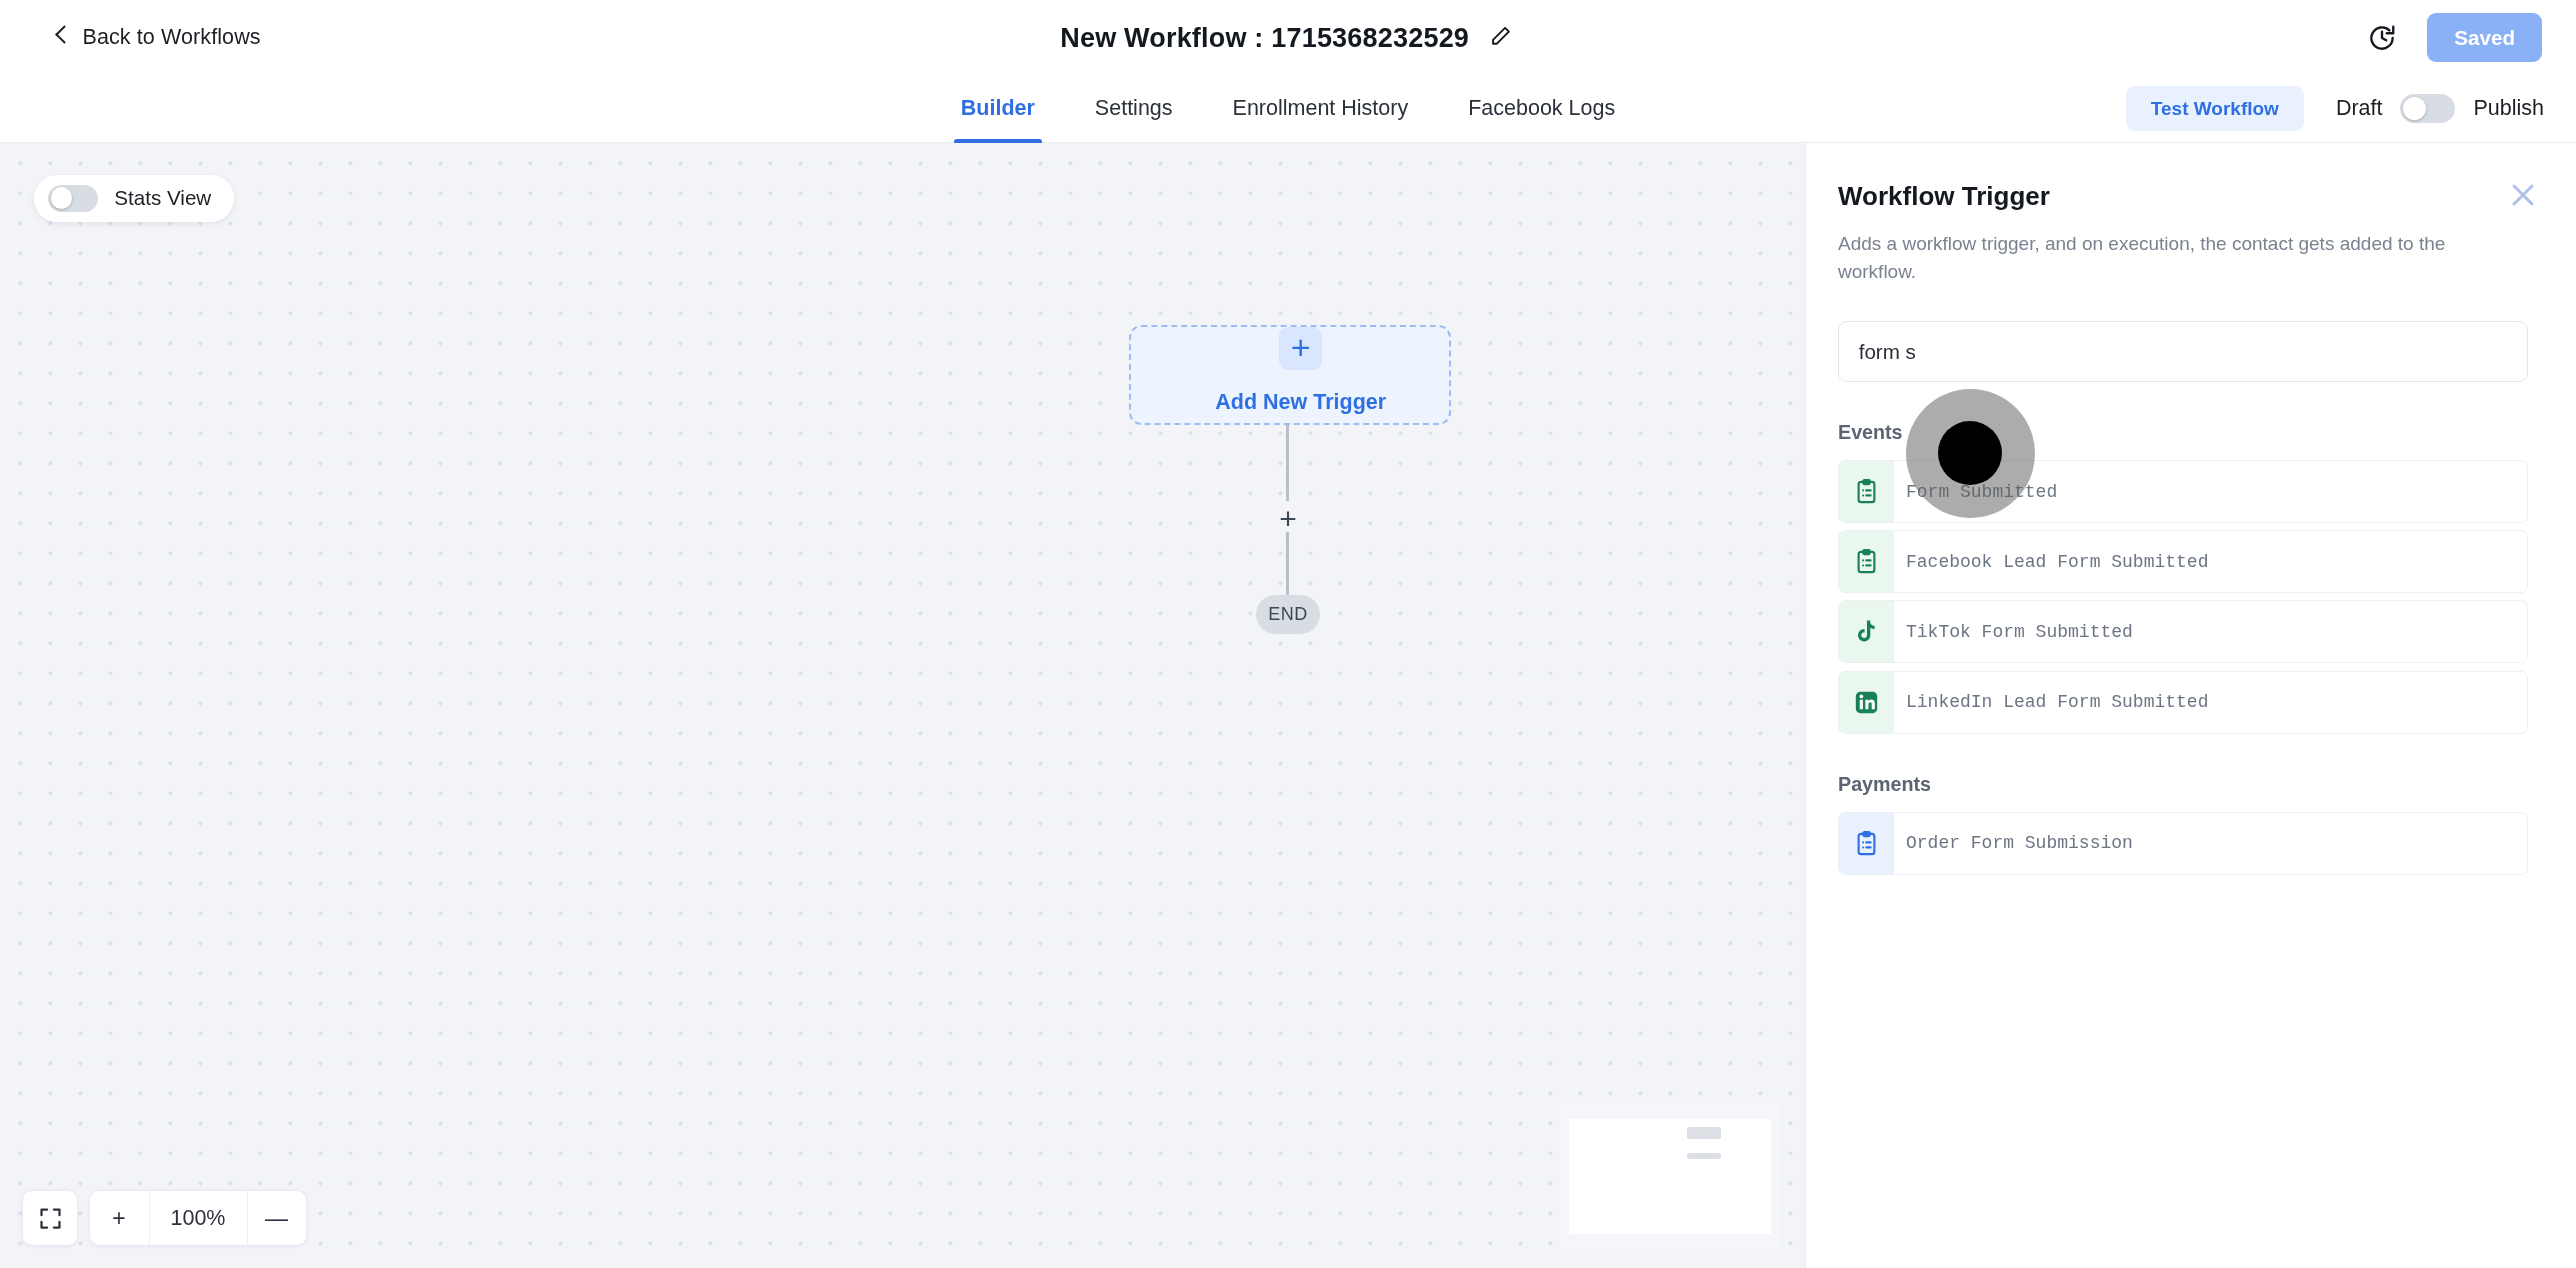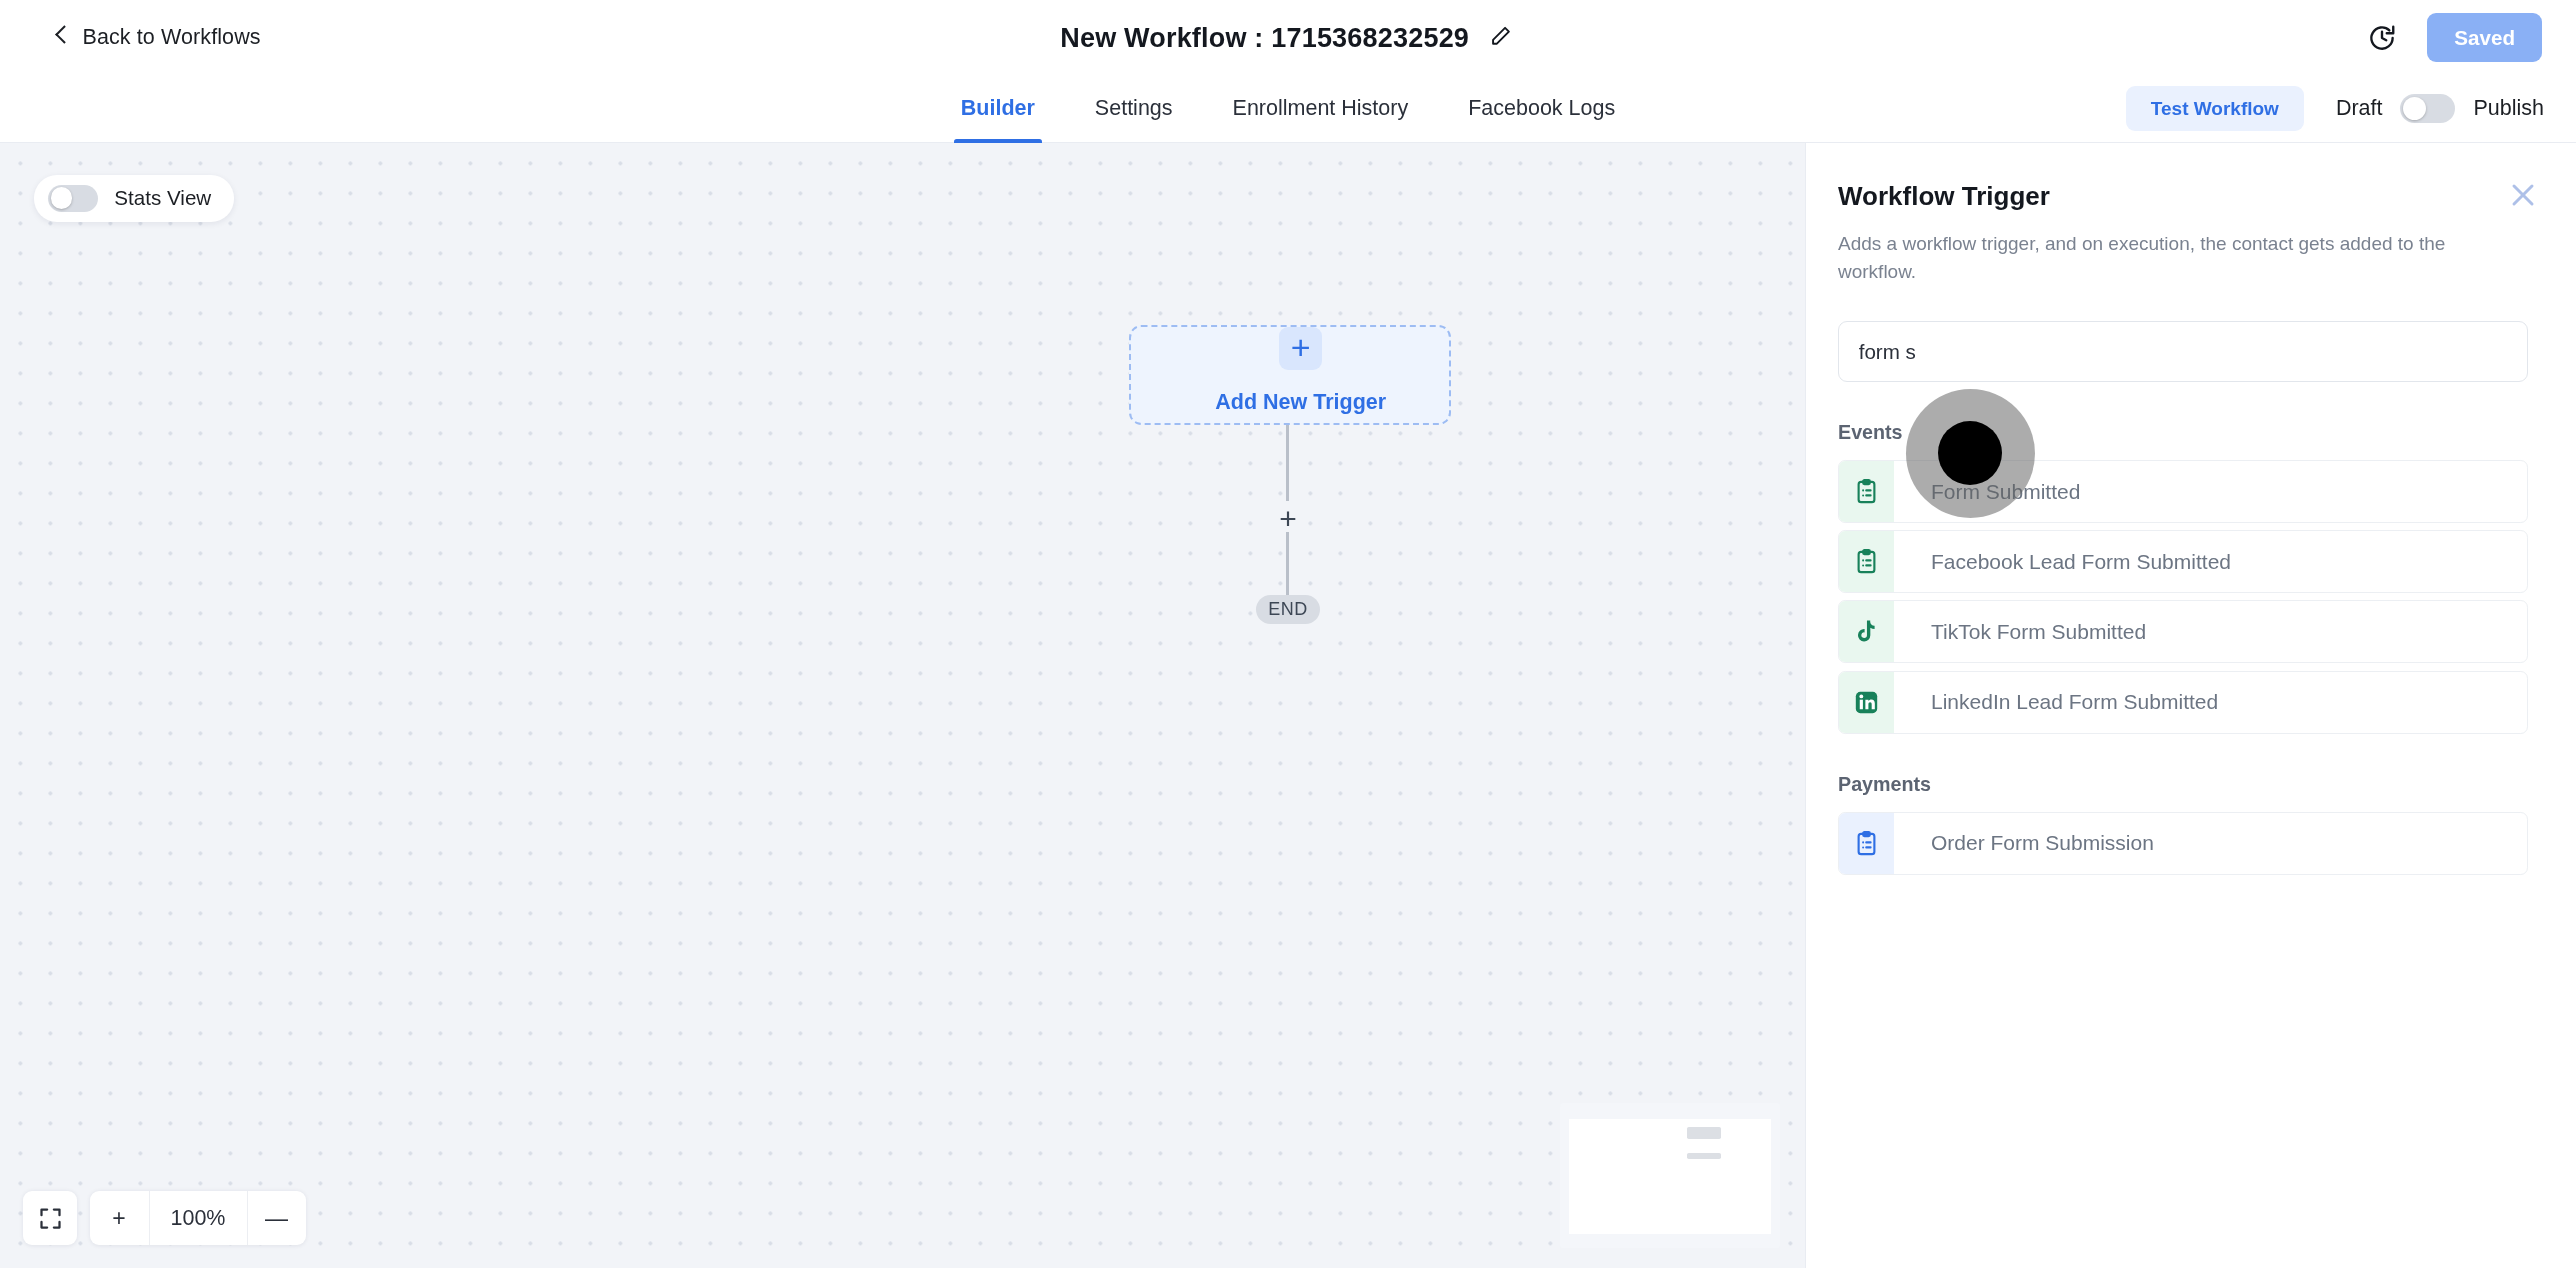--- a/index.html
+++ b/index.html
@@ -129,21 +129,21 @@
   .edge { position: absolute; left: 1286px; top: 282px; width: 2.7px; height: 98px; background: #b9bfc9; }
   .edge-plus {
     position: absolute; left: 1270px; top: 358px; width: 36px; height: 36px;
     display: flex; align-items: center; justify-content: center;
     color: #3d4755; font-size: 30px; line-height: 1; background: #f2f4f8;
     cursor: pointer;
   }
   .edge2 { position: absolute; left: 1286px; top: 389px; width: 2.7px; height: 72px; background: #b9bfc9; }
   .end-node {
     position: absolute; left: 1256px; top: 452px;
-    width: 64px; height: 29px; border-radius: 19.7px; background: #d8dce3;
+    width: 64px; height: 39px; border-radius: 19.7px; background: #d8dce3;
     display: flex; align-items: center; justify-content: center;
     font-size: 18px; color: #3d4755; letter-spacing: 0.5px;
   }
 
   .minimap {
     position: absolute; right: 25px; bottom: 19.7px;
     width: 220px; height: 145px; background: #f4f6fa;
     border-radius: 3.6px;
   }
   .minimap-inner {
@@ -205,21 +205,21 @@
     display: flex; align-items: stretch; height: 63px;
     border: 1.8px solid #eceff3; border-radius: 7.2px; overflow: hidden;
     cursor: pointer; background: #fff;
   }
   .opt-icon {
     width: 55px; flex: 0 0 55px; display: flex; align-items: center; justify-content: center;
     background: #e9f7ef;
   }
   .opt-icon.blue { background: #eaf1fe; }
   .opt-icon svg { width: 27px; height: 27px; display: block; }
-  .opt-label { display: flex; align-items: center; padding-left: 37px; font-size: 21px; color: #6c7583; }
+  .opt-label { display: flex; align-items: center; padding-left: 12px; font-size: 18px; color: #6c7583; font-family: Liberation Mono, monospace; }
 
   
   .click-ring {
     position: absolute; left: 1906px; top: 389px;
     width: 129px; height: 129px; border-radius: 50%;
     background: rgba(96,96,96,.52); pointer-events: none;
   }
   .click-dot {
     position: absolute; left: 1938px; top: 421px;
     width: 64px; height: 64px; border-radius: 50%;

